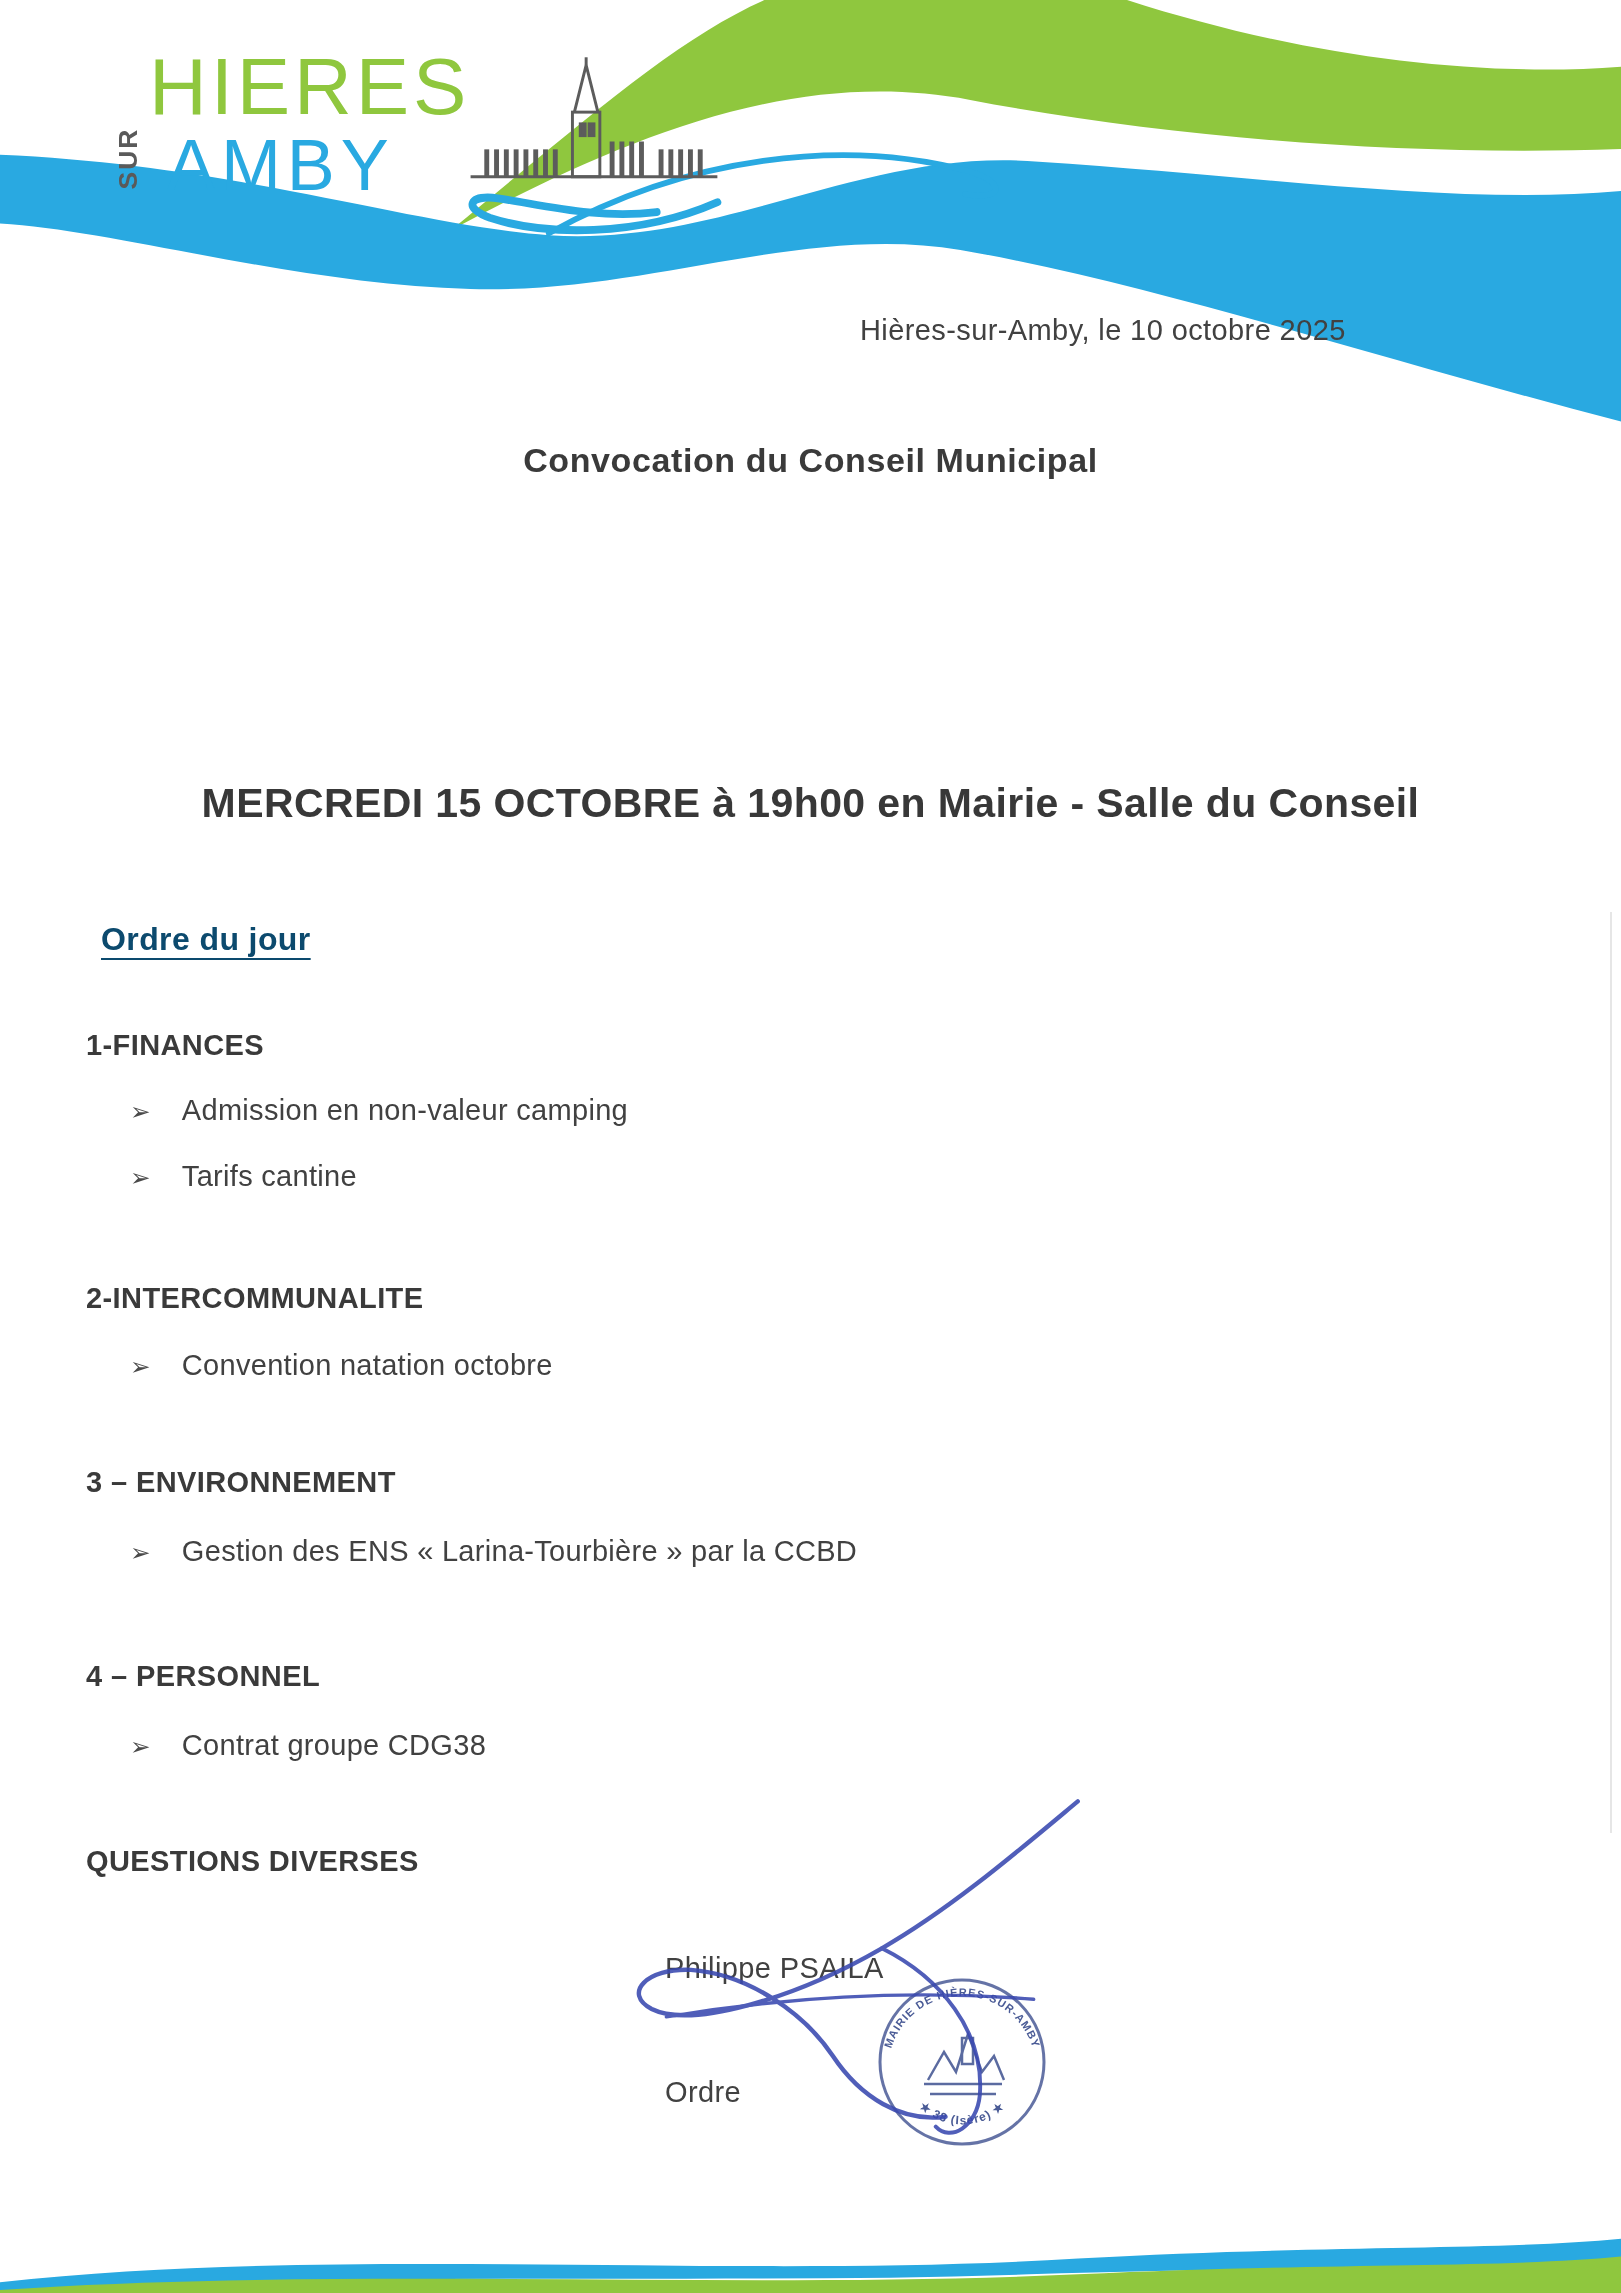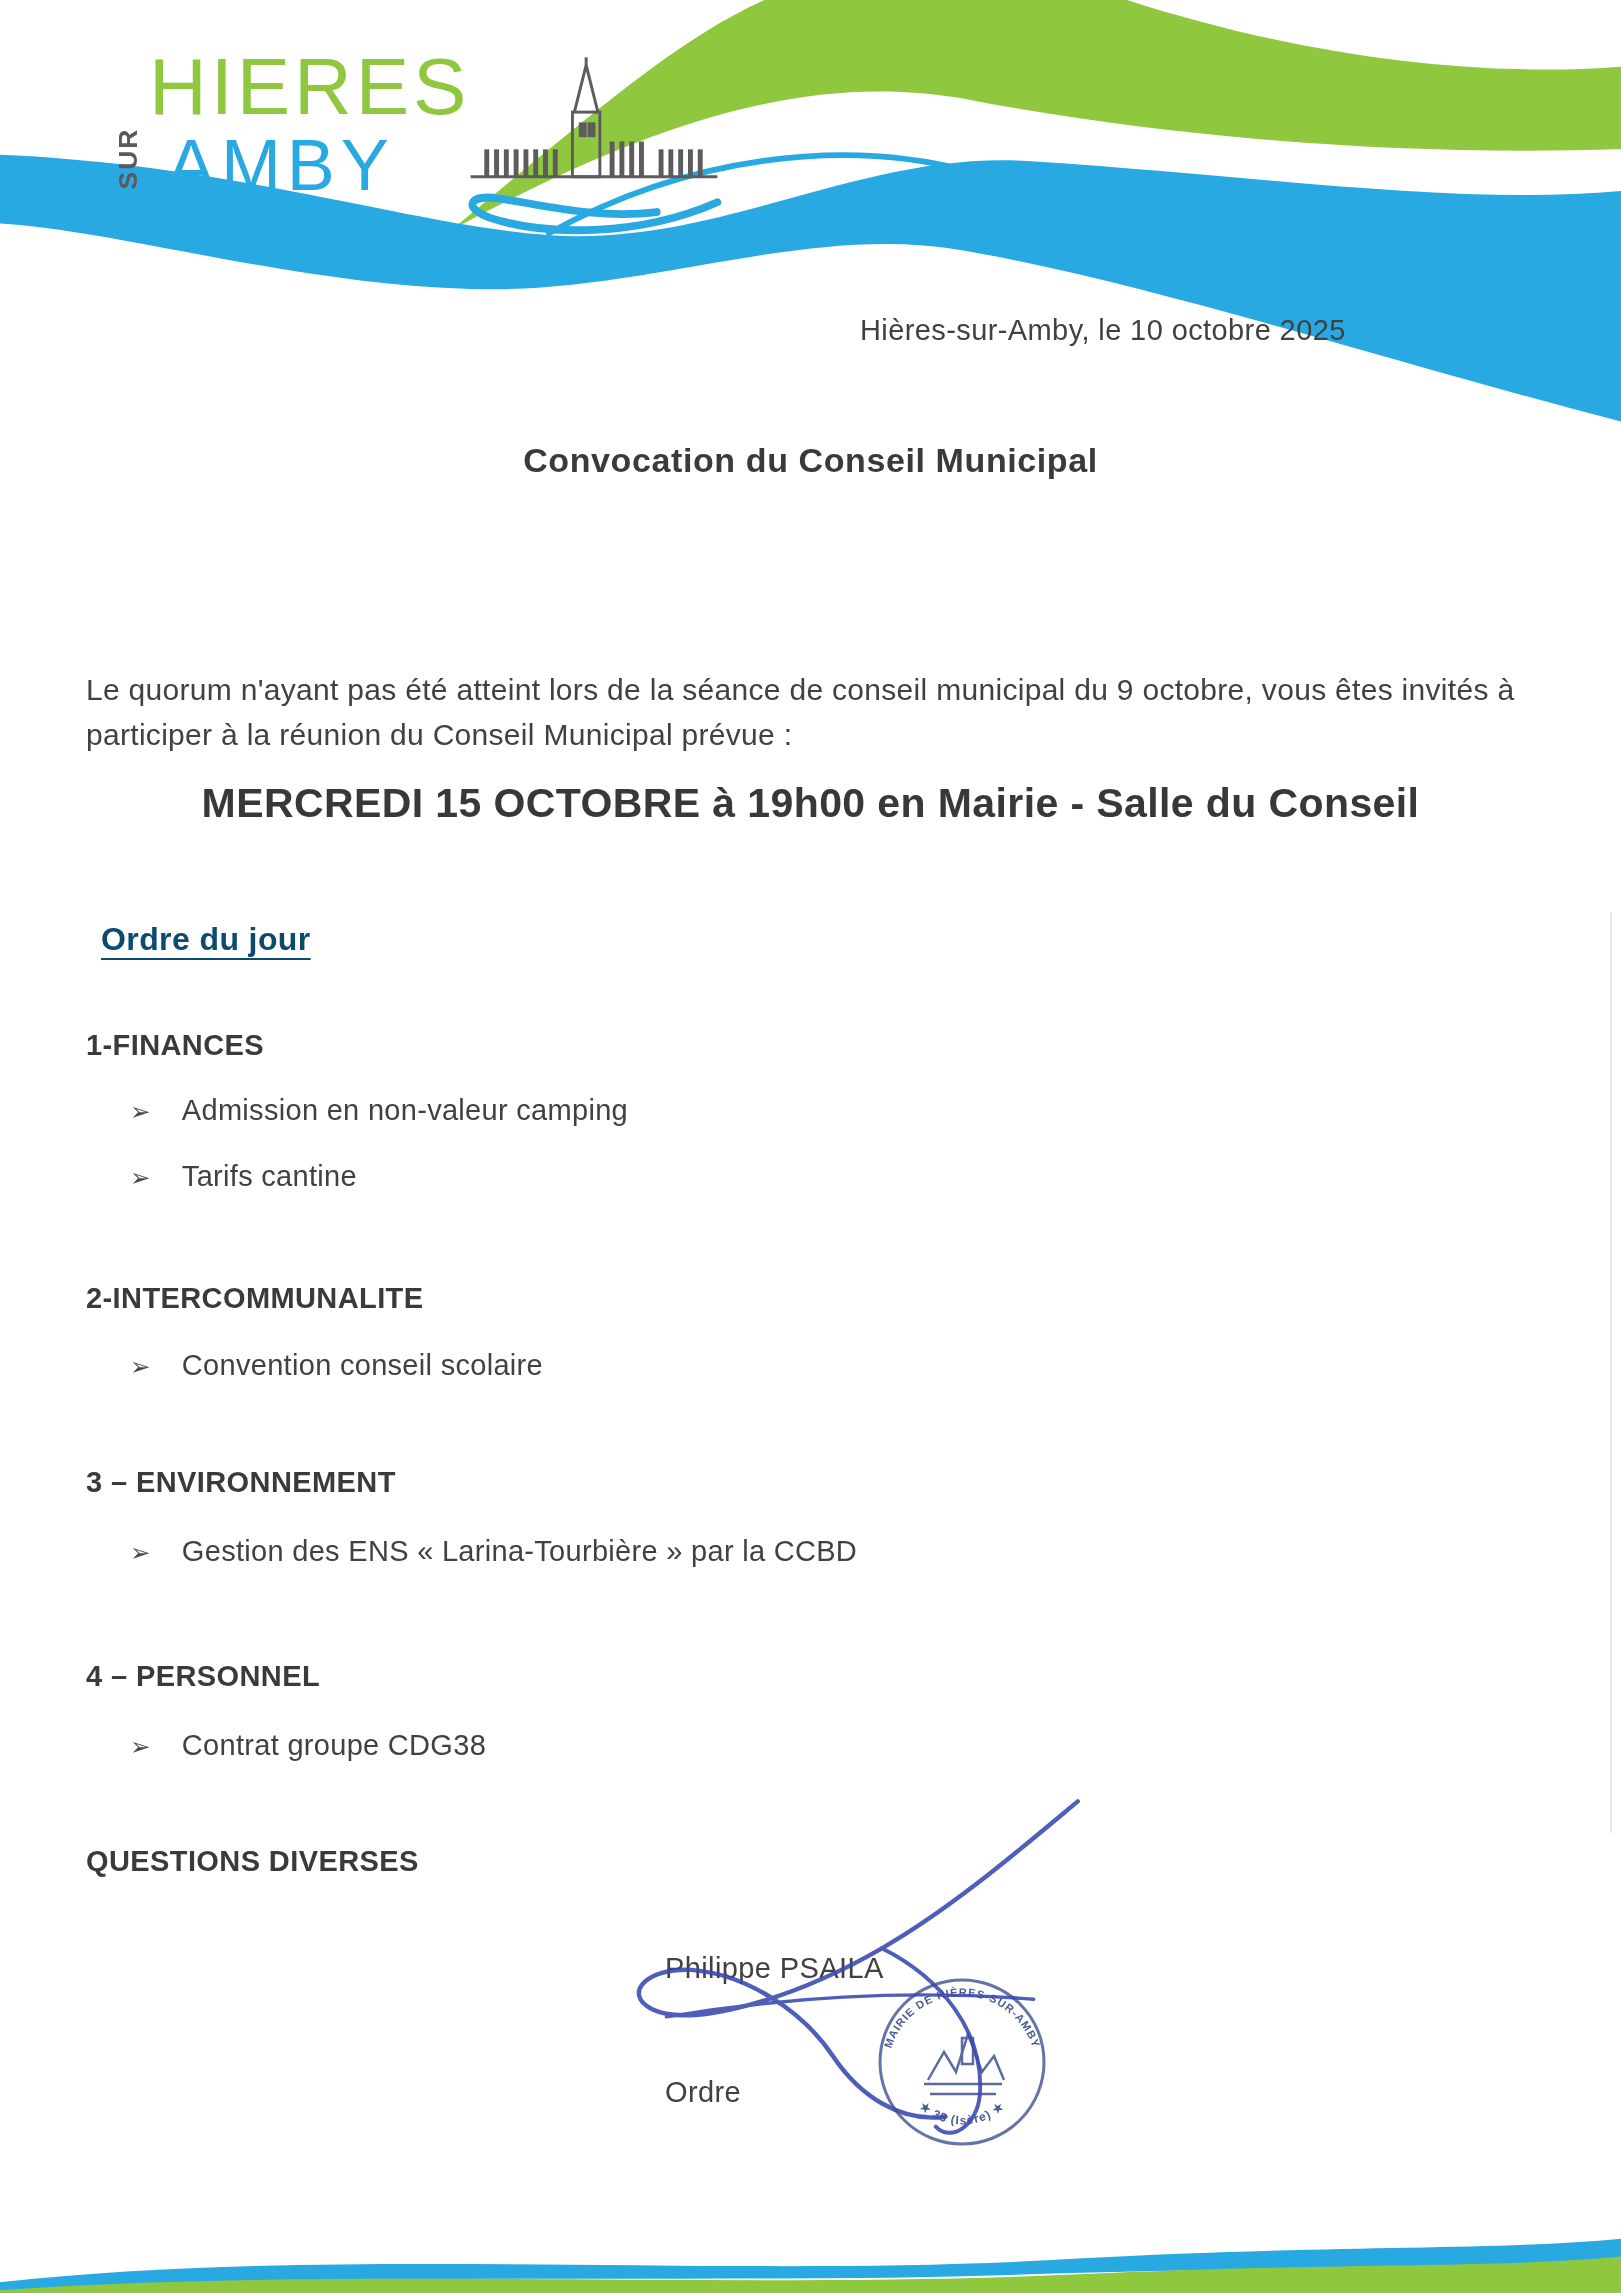--- a/index.html
+++ b/index.html
@@ -96,38 +96,37 @@
         <rect x="232" y="96" width="5" height="28"></rect>
           <rect x="242" y="96" width="5" height="28"></rect>
         <rect x="252" y="96" width="5" height="28"></rect>
       </g>
       <path d="M 272,150 C 190,186 95,184 40,166 C 12,156 18,142 48,146 C 90,152 150,168 210,160" fill="none" stroke="#29a9e1" stroke-width="8" stroke-linecap="round"></path>
     </svg>
   </div>
 
   <div class="abs date-line">Hières-sur-Amby, le 10 octobre 2025</div>
   <div class="abs doc-title">Convocation du Conseil Municipal</div>
-  <div class="abs intro">Le quorum n'ayant pas été atteint lors de la séance de conseil municipal du 9 octobre, vous êtes invités à participer à la réunion du Conseil Municipal prévue :</div>
   <div class="abs meeting">MERCREDI 15 OCTOBRE à 19h00 en Mairie - Salle du Conseil</div>
   <div class="abs agenda-heading">Ordre du jour</div>
 
   <div class="section-title st-1">1-FINANCES</div>
   <div class="bullet-row br-1a">
     <span class="bullet">➢</span>
     <span>Admission en non-valeur camping</span>
   </div>
   <div class="bullet-row br-1b">
     <span class="bullet">➢</span>
     <span>Tarifs cantine</span>
   </div>
 
   <div class="section-title st-2">2-INTERCOMMUNALITE</div>
   <div class="bullet-row br-2a">
     <span class="bullet">➢</span>
-    <span>Convention conseil scolaire</span>
+    <span>Convention natation octobre</span>
   </div>
 
   <div class="section-title st-3">3 – ENVIRONNEMENT</div>
   <div class="bullet-row br-3a">
     <span class="bullet">➢</span>
     <span>Gestion des ENS « Larina-Tourbière » par la CCBD</span>
   </div>
 
   <div class="section-title st-4">4 – PERSONNEL</div>
   <div class="bullet-row br-4a">

